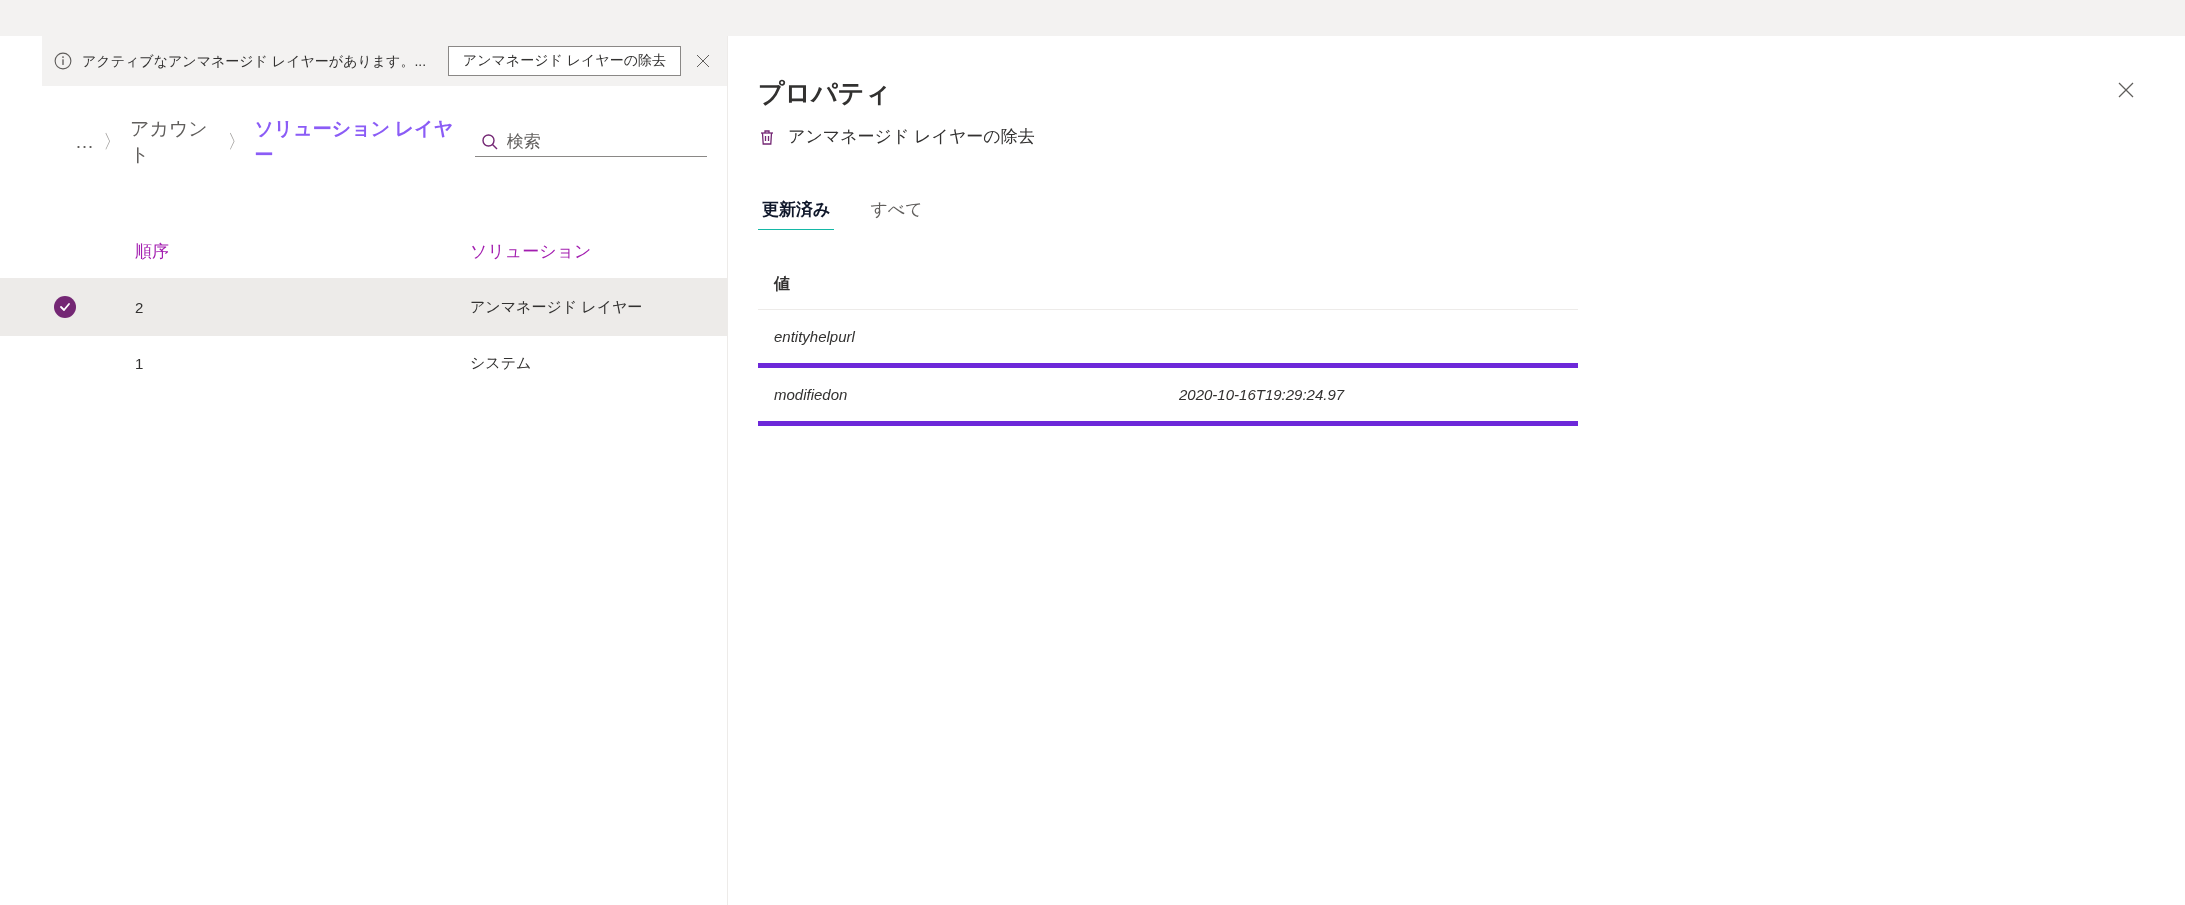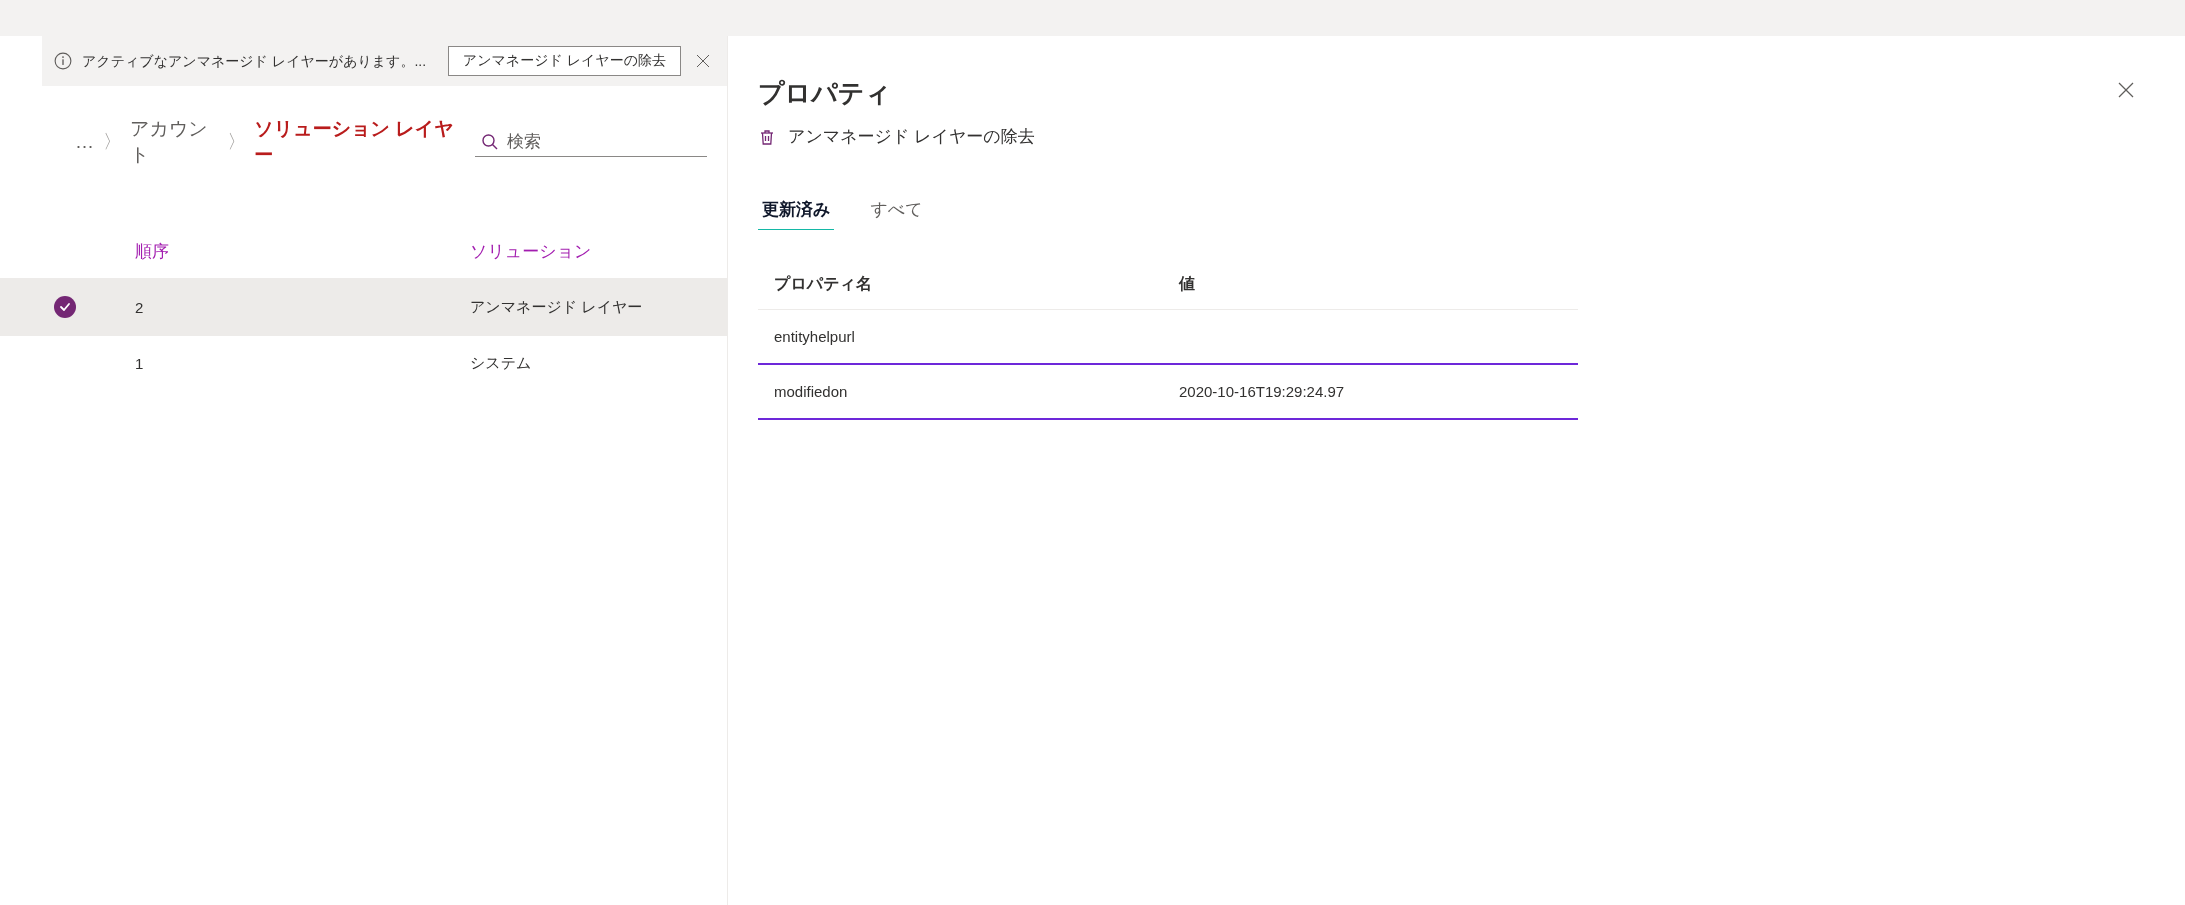--- a/index.html
+++ b/index.html
@@ -91,21 +91,22 @@
       letter-spacing: 1px;
     }
     .breadcrumb-sep {
       color: #a19f9d;
     }
     .breadcrumb-item {
       cursor: pointer;
     }
     .breadcrumb-current {
       font-weight: 600;
-      color: #b91c1c;
+      color: #8b5cf6;
+      font-family: Liberation Serif, serif;
     }
     .search-container {
       display: flex;
       align-items: center;
       border-bottom: 1px solid #8a8886;
       padding: 4px 6px;
       gap: 8px;
       min-width: 170px;
     }
     .search-icon {
@@ -242,21 +243,22 @@
       max-width: 820px;
     }
     .property-header-row {
       display: flex;
       padding: 14px 16px;
       border-bottom: 1px solid #edebe9;
     }
     .property-row {
       display: flex;
       padding: 18px 16px;
-      border-bottom: 2px solid #6d28d9;
+      border-bottom: 5px solid #6d28d9;
+      font-style: italic;
     }
     .col-prop-name {
       width: 405px;
     }
     .col-prop-value {
       flex: 1;
     }
     .property-header-cell {
       font-size: 16px;
       font-weight: 600;
@@ -364,21 +366,20 @@
       <span>アンマネージド レイヤーの除去</span>
     </div>
 
     <div class="panel-tabs">
       <div class="panel-tab active">更新済み</div>
       <div class="panel-tab">すべて</div>
     </div>
 
     <div class="property-table">
       <div class="property-header-row">
-        <div class="col-prop-name property-header-cell">プロパティ名</div>
         <div class="col-prop-value property-header-cell">値</div>
       </div>
       <div class="property-row">
         <div class="col-prop-name property-cell">entityhelpurl</div>
         <div class="col-prop-value property-cell"></div>
       </div>
       <div class="property-row">
         <div class="col-prop-name property-cell">modifiedon</div>
         <div class="col-prop-value property-cell">2020-10-16T19:29:24.97</div>
       </div>

